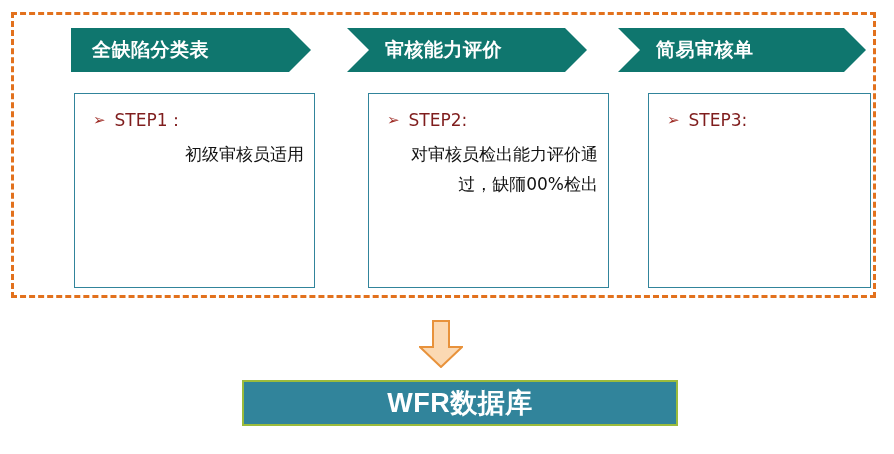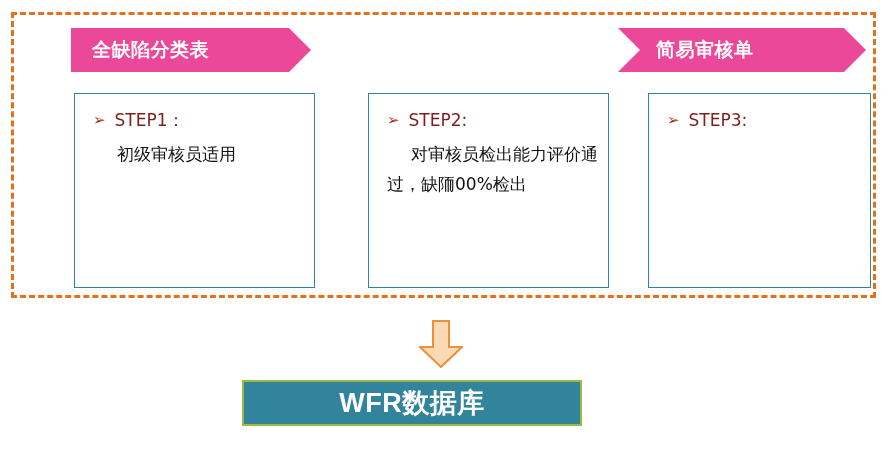--- a/index.html
+++ b/index.html
@@ -26,21 +26,21 @@
     width: 865px;
     height: 286px;
     border: 3px dashed #E2711D;
     box-sizing: border-box;
   }
 
   
   .banner {
     position: absolute;
     height: 44px;
-    background: #ec4899;
+    background: #0f766e;
     display: flex;
     align-items: center;
     box-sizing: border-box;
   }
   .banner-label {
     color: #ffffff;
     font-size: 19px;
     font-weight: bold;
     letter-spacing: 0.5px;
     white-space: nowrap;
@@ -92,37 +92,38 @@
     line-height: 20px;
     font-family: "DejaVu Sans", sans-serif;
   }
   .step-body {
     margin-top: 9px;
     font-size: 17px;
     color: #111111;
     line-height: 30px;
     text-indent: 24px;
     font-family: "DejaVu Sans", sans-serif;
+    text-align: right;
   }
 
   
   .down-arrow {
     position: absolute;
     left: 419px;
     top: 320px;
     width: 44px;
     height: 48px;
   }
 
   
   .db-bar {
     position: absolute;
     left: 242px;
     top: 380px;
-    width: 340px;
+    width: 436px;
     height: 46px;
     background: #31849B;
     border: 2px solid #9BBB3C;
     box-sizing: border-box;
     display: flex;
     align-items: center;
     justify-content: center;
   }
   .db-label {
     color: #ffffff;
@@ -135,20 +136,23 @@
 <body>
 
 <div id="canvas">
 
   <div class="dashed-frame"></div>
 
   <div class="banner pentagon b1">
     <span class="banner-label">全缺陷分类表</span>
   </div>
 
+  <div class="banner chevron b2">
+    <span class="banner-label">审核能力评价</span>
+  </div>
 
   <div class="banner chevron b3">
     <span class="banner-label">简易审核单</span>
   </div>
 
   <div class="step-box s1">
     <div class="step-head">
       <span class="bullet-arrow">➢</span>
       <span class="step-label">STEP1：</span>
     </div>

